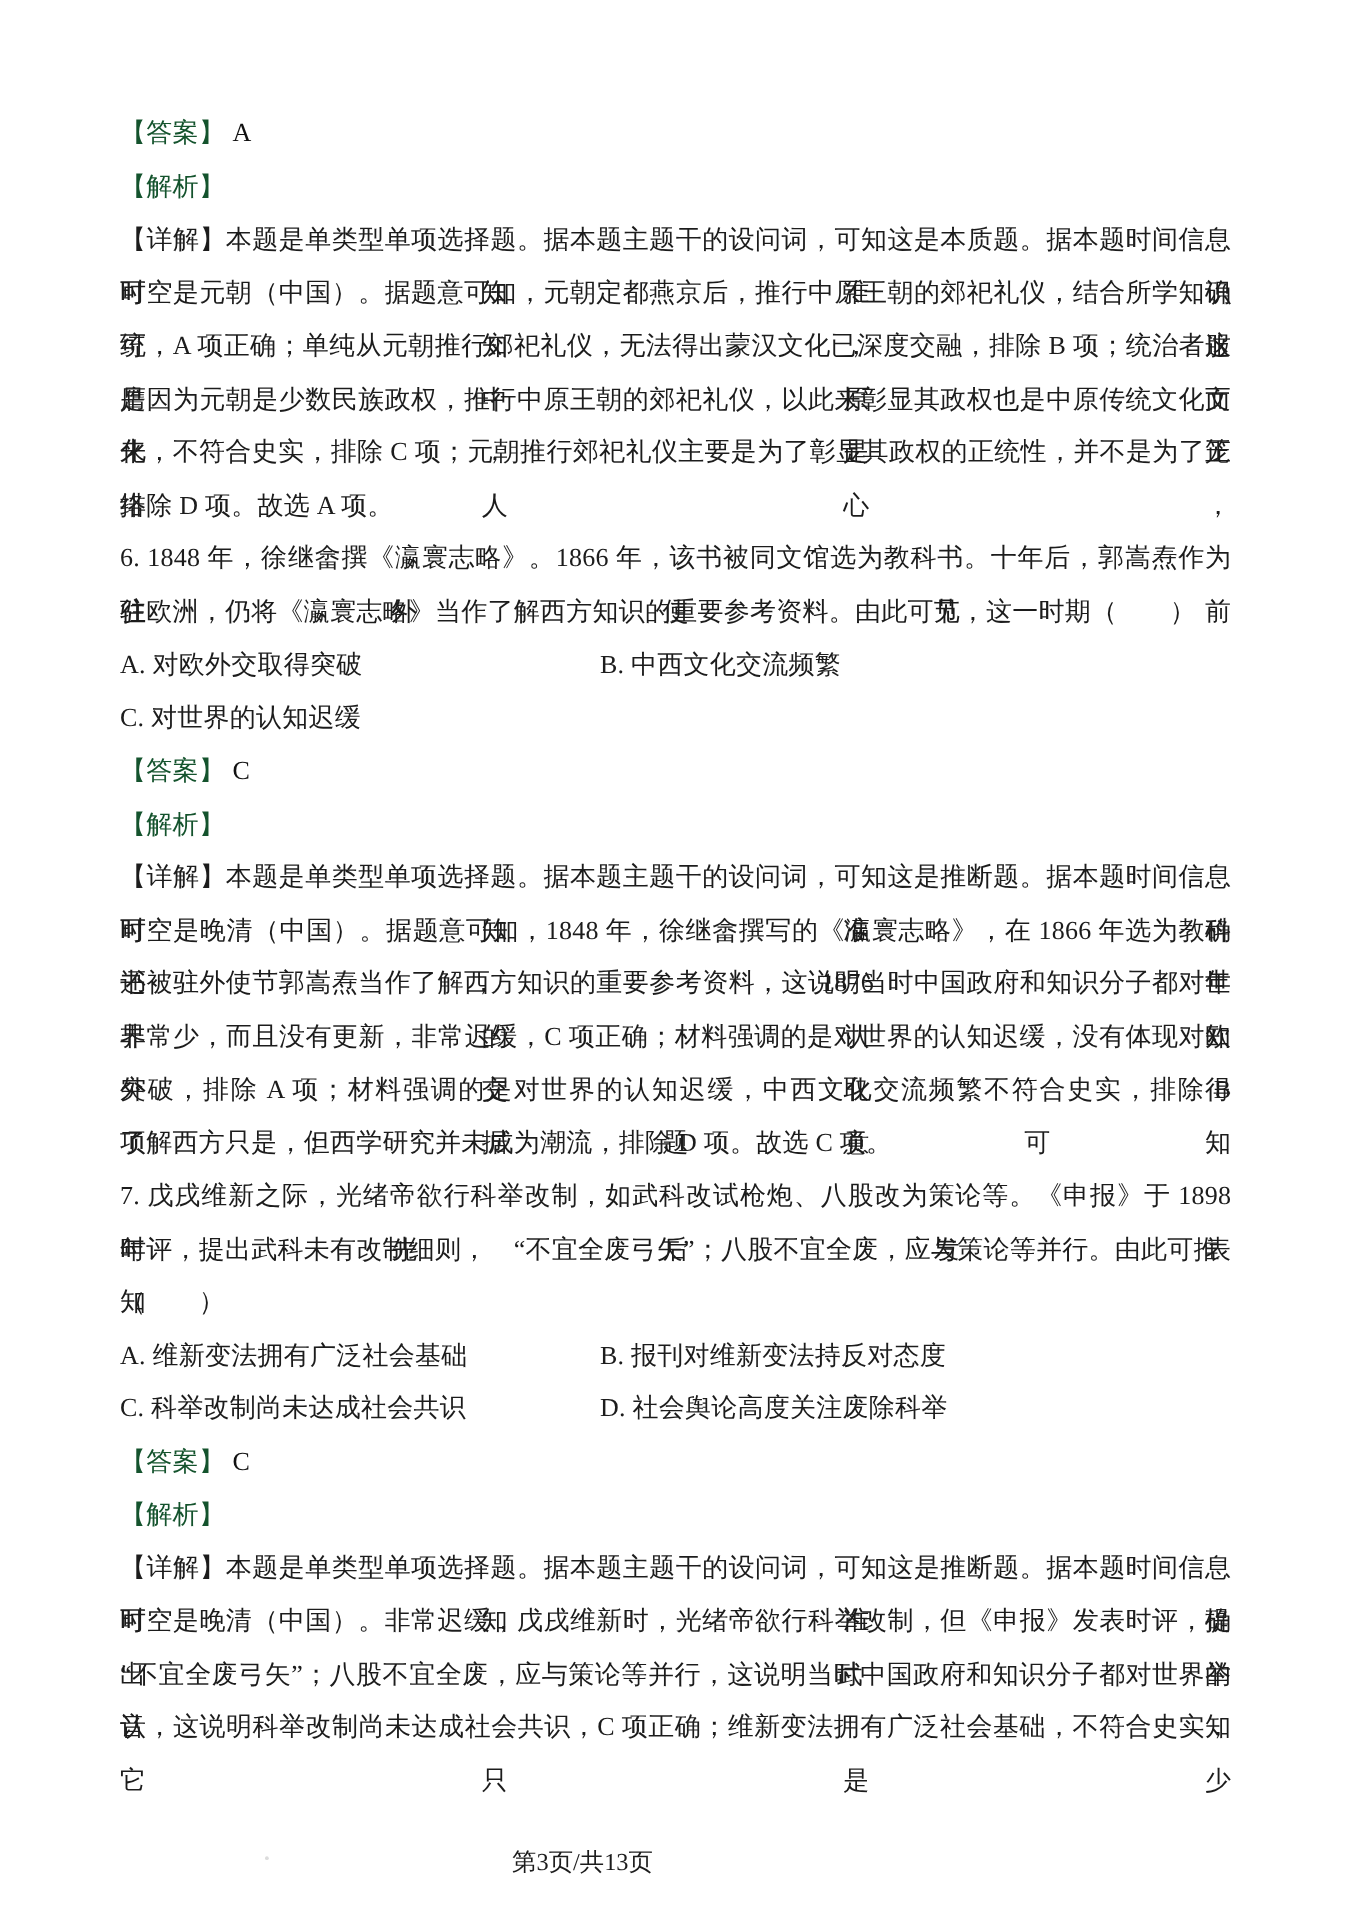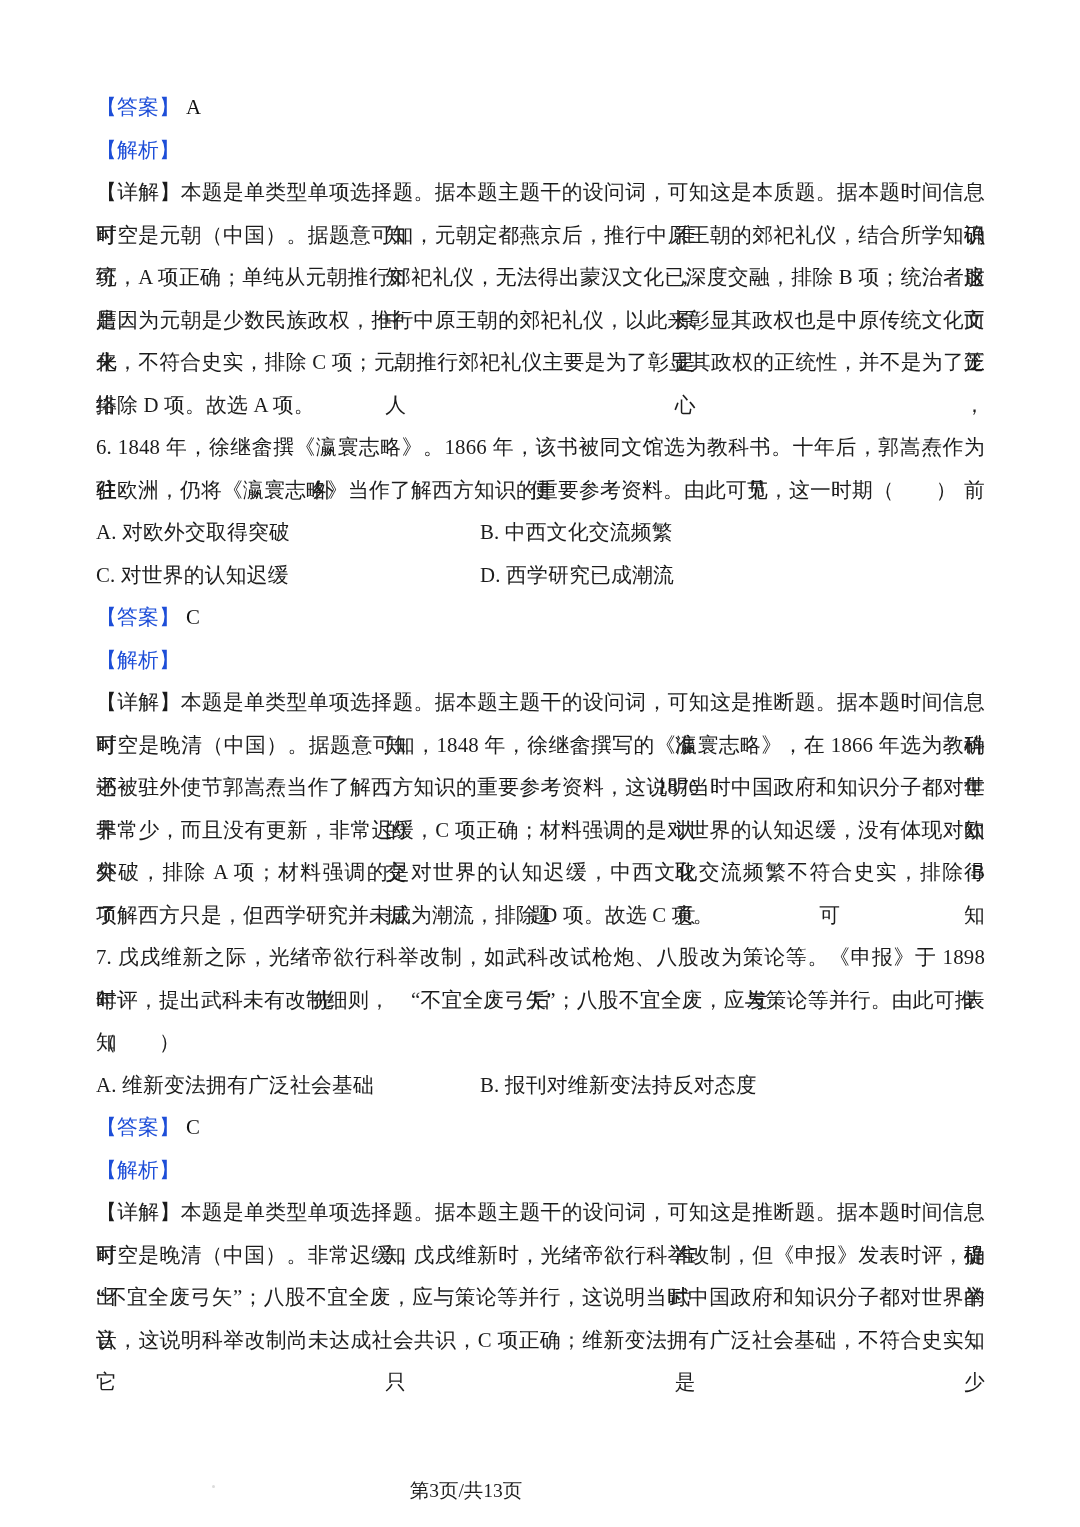--- a/index.html
+++ b/index.html
@@ -21,21 +21,21 @@
     line-height: 42.5px;
     font-size: 20.8px;
     white-space: normal;
     letter-spacing: 0.2px;
   }
   .just {
     text-align: justify;
     text-align-last: justify;
     text-justify: inter-ideograph;
   }
-  .blue { color: #1d4ed8; }
+  .blue { color: #14532d; }
   .ans-val { margin-left: 6px; color: #111111; }
   .opt-row { position: relative; }
   .opt-right {
     position: absolute;
     left: 384px; top: 0;
   }
   .footer {
     position: absolute;
     left: 0; top: 1477px;
     width: 932px;
@@ -68,40 +68,43 @@
 
   <div class="ln just">6. 1848 年，徐继畲撰《瀛寰志略》。1866 年，该书被同文馆选为教科书。十年后，郭嵩焘作为驻外使节前</div>
   <div class="ln">往欧洲，仍将《瀛寰志略》当作了解西方知识的重要参考资料。由此可见，这一时期（　　）</div>
 
   <div class="ln opt-row">
     <span>A. 对欧外交取得突破</span>
     <span class="opt-right">B. 中西文化交流频繁</span>
   </div>
   <div class="ln opt-row">
     <span>C. 对世界的认知迟缓</span>
-    <span class="opt-right">D. 西学研究已成潮流</span>
   </div>
 
   <div class="ln"><span class="blue">【答案】</span><span class="ans-val">C</span></div>
   <div class="ln"><span class="blue">【解析】</span></div>
   <div class="ln just">【详解】本题是单类型单项选择题。据本题主题干的设问词，可知这是推断题。据本题时间信息可知准确</div>
   <div class="ln just">时空是晚清（中国）。据题意可知，1848 年，徐继畲撰写的《瀛寰志略》，在 1866 年选为教科书，1876 年</div>
   <div class="ln just">还被驻外使节郭嵩焘当作了解西方知识的重要参考资料，这说明当时中国政府和知识分子都对世界的认知</div>
   <div class="ln just">非常少，而且没有更新，非常迟缓，C 项正确；材料强调的是对世界的认知迟缓，没有体现对欧外交取得</div>
   <div class="ln just">突破，排除 A 项；材料强调的是对世界的认知迟缓，中西文化交流频繁不符合史实，排除 B 项；据题意可知</div>
   <div class="ln">了解西方只是，但西学研究并未成为潮流，排除 D 项。故选 C 项。</div>
 
   <div class="ln just">7. 戊戌维新之际，光绪帝欲行科举改制，如武科改试枪炮、八股改为策论等。《申报》于 1898 年先后发表</div>
   <div class="ln">时评，提出武科未有改制细则，　“不宜全废弓矢”；八股不宜全废，应与策论等并行。由此可推知</div>
   <div class="ln">（　　）</div>
 
   <div class="ln opt-row">
     <span>A. 维新变法拥有广泛社会基础</span>
     <span class="opt-right">B. 报刊对维新变法持反对态度</span>
   </div>
+  <div class="ln opt-row">
+    <span>C. 科举改制尚未达成社会共识</span>
+    <span class="opt-right">D. 社会舆论高度关注废除科举</span>
+  </div>
 
   <div class="ln"><span class="blue">【答案】</span><span class="ans-val">C</span></div>
   <div class="ln"><span class="blue">【解析】</span></div>
   <div class="ln just">【详解】本题是单类型单项选择题。据本题主题干的设问词，可知这是推断题。据本题时间信息可知准确</div>
   <div class="ln just">时空是晚清（中国）。非常迟缓，戊戌维新时，光绪帝欲行科举改制，但《申报》发表时评，提出 武举</div>
   <div class="ln just">“不宜全废弓矢”；八股不宜全废，应与策论等并行，这说明当时中国政府和知识分子都对世界的认知</div>
   <div class="ln just">音，这说明科举改制尚未达成社会共识，C 项正确；维新变法拥有广泛社会基础，不符合史实，它只是少</div>
 
 </div>
 

